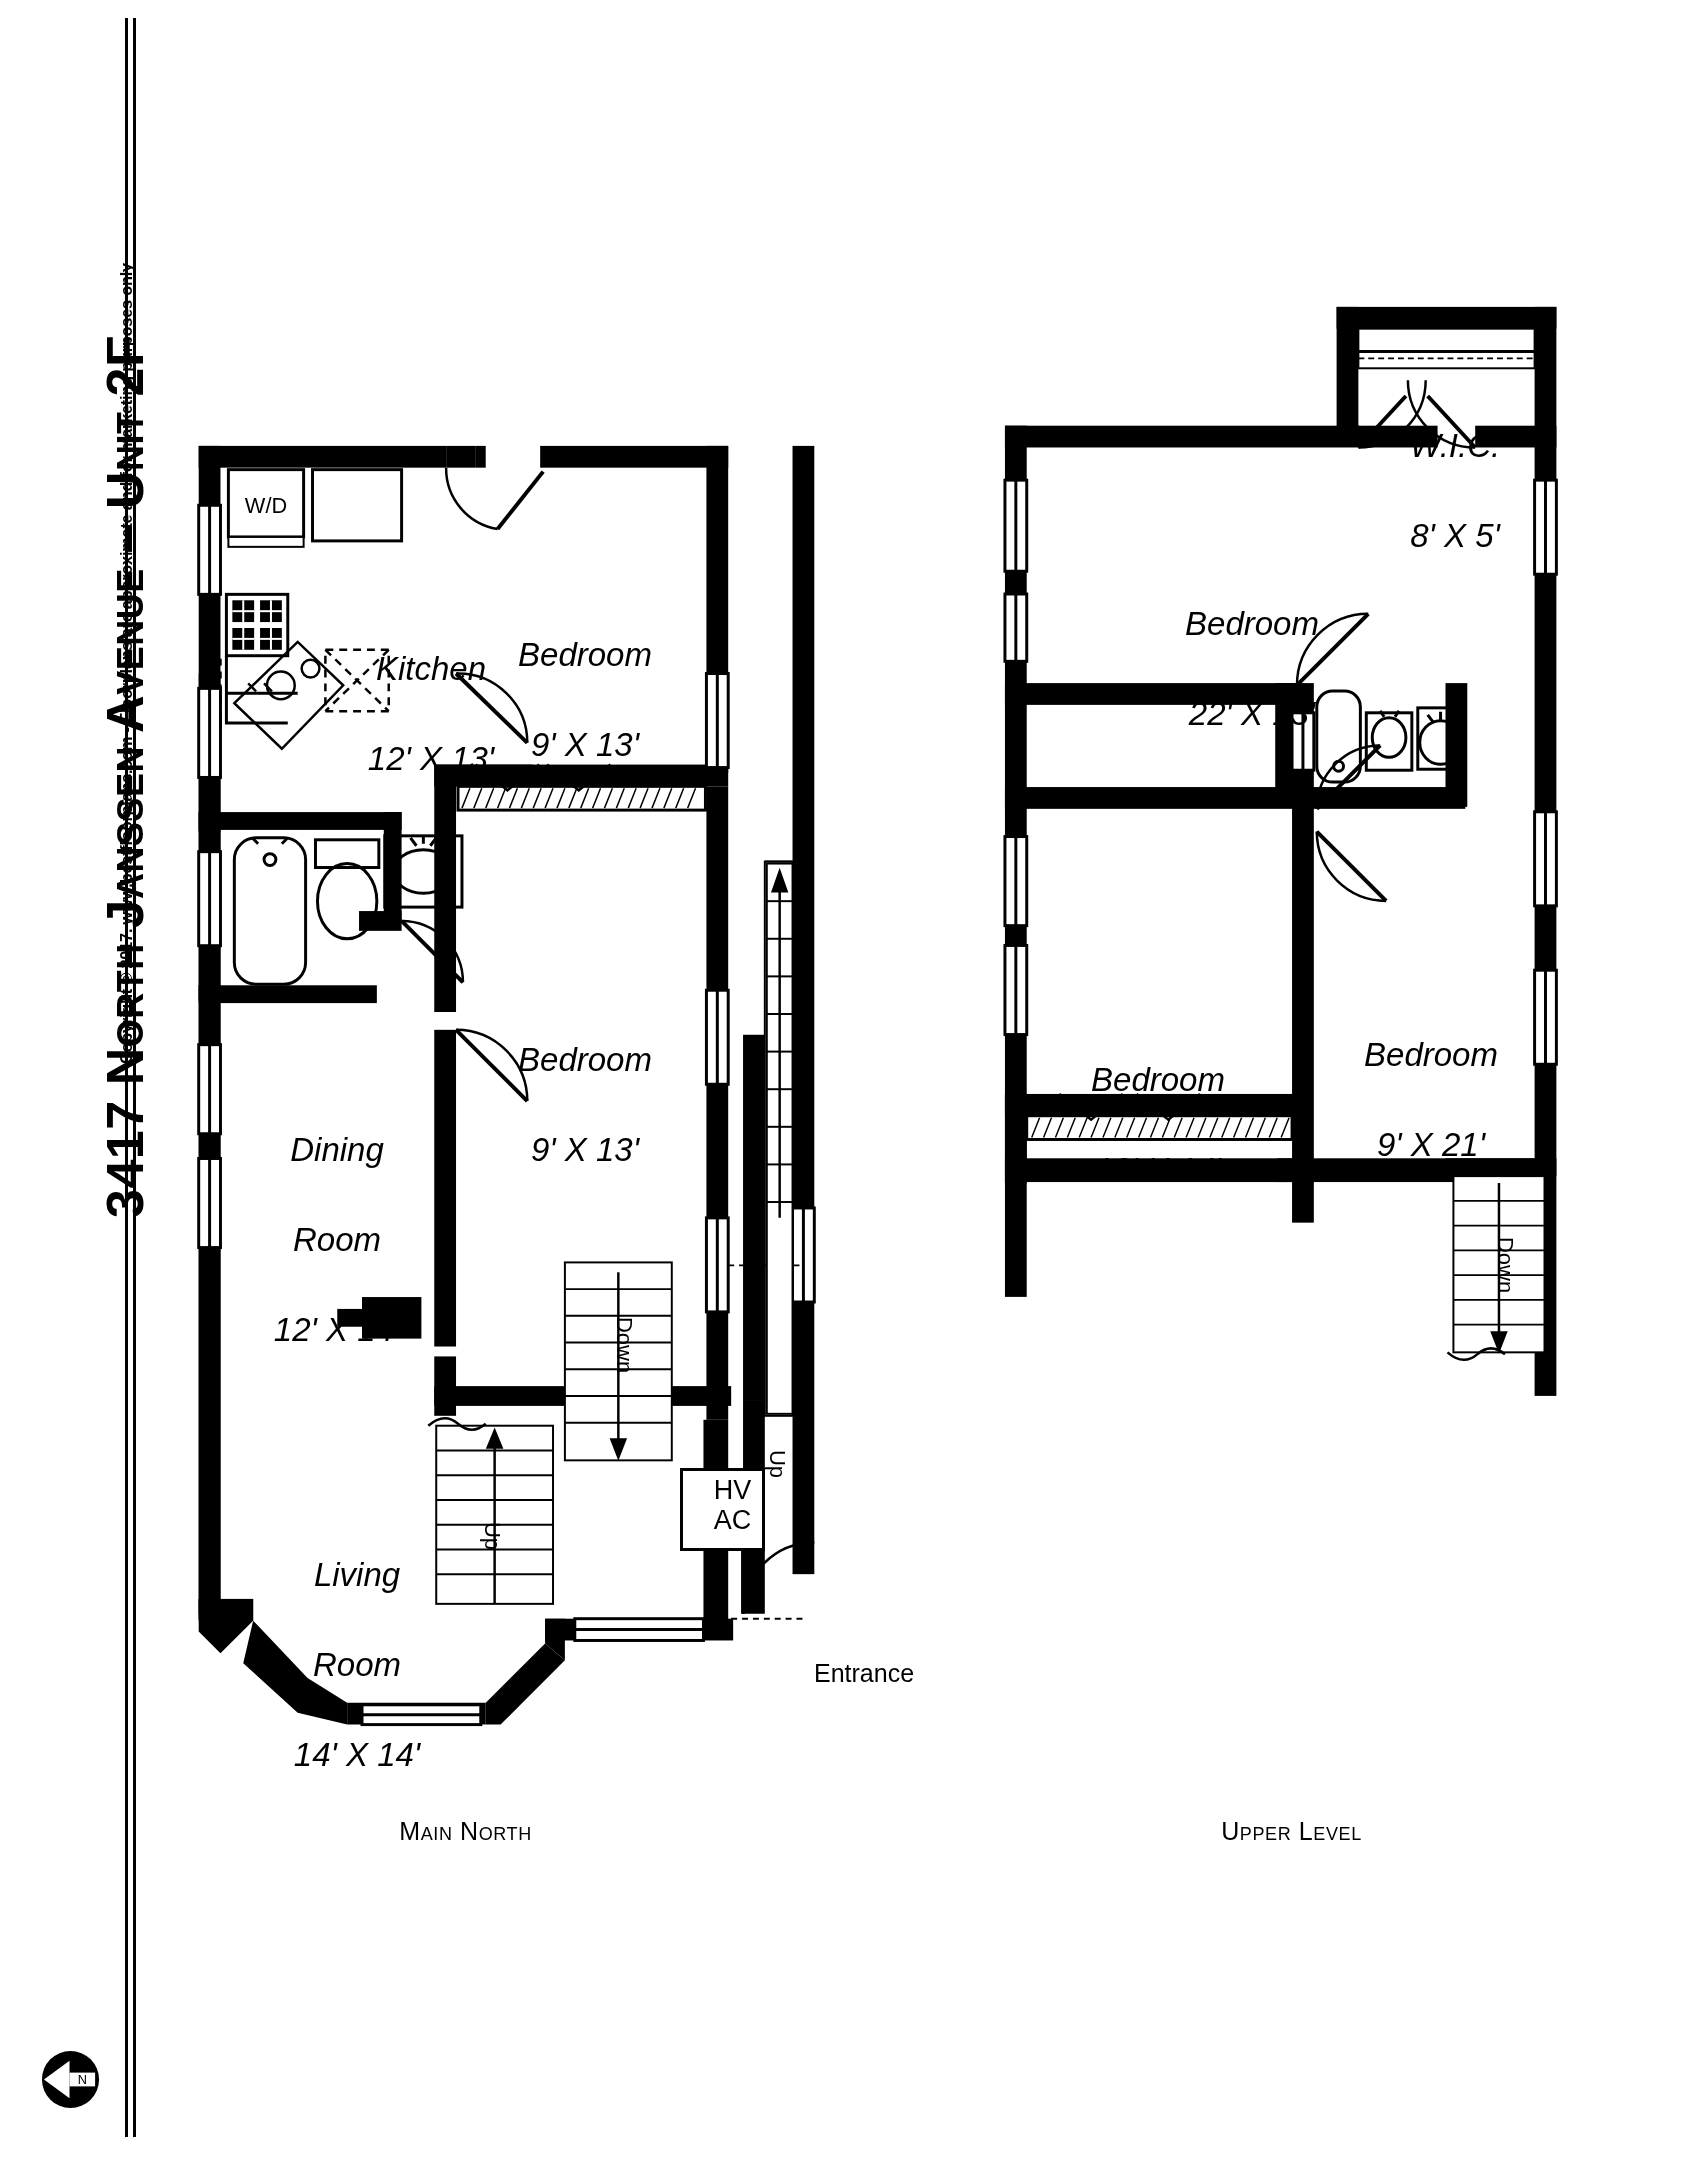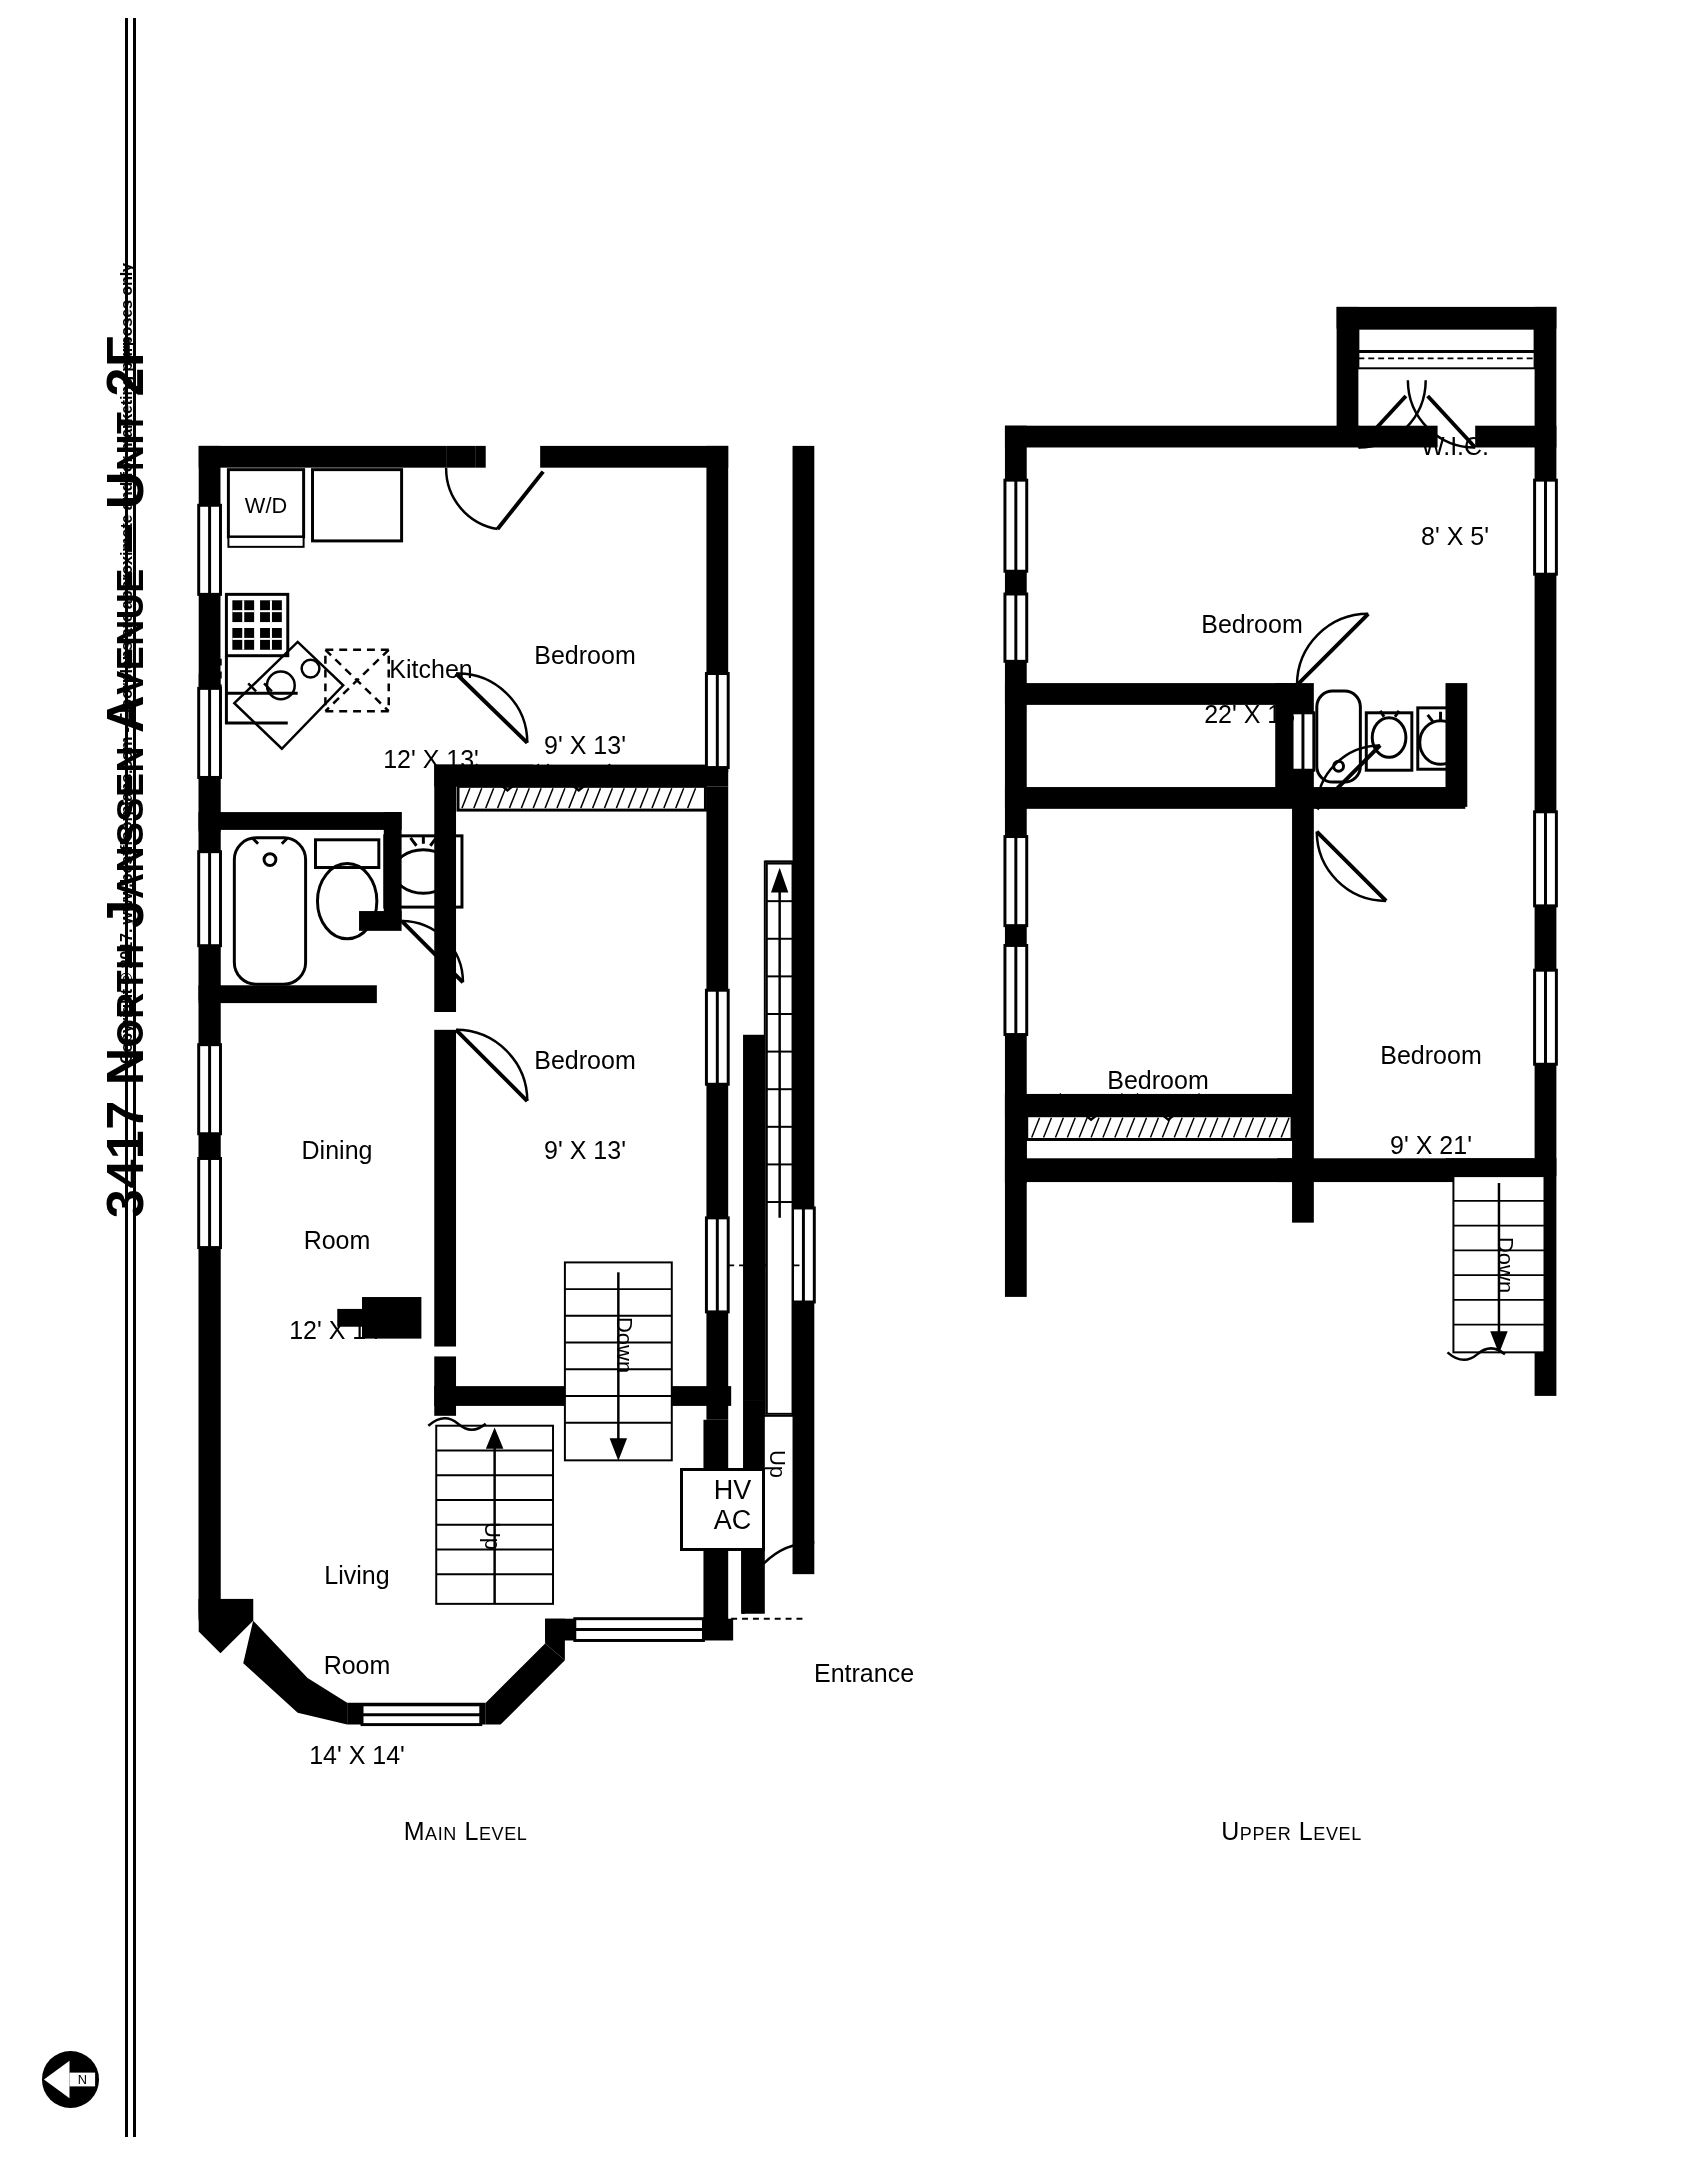--- a/index.html
+++ b/index.html
@@ -65,24 +65,25 @@
     width: 61px; height: 61px;
   }
 
   
   .plan { position: absolute; }
 
   .label {
     position: absolute;
     text-align: center;
     color: #000;
-    font-size: 25px;
+    font-size: 33px;
     line-height: 30px;
     font-family: "Liberation Sans", sans-serif;
     white-space: pre;
+    font-style: italic;
   }
   .label .nm { display:block; }
   .label .dm { display:block; }
 
   .vlabel {
     position: absolute;
     color: #000;
     font-size: 22px;
     font-family: "Liberation Sans", sans-serif;
     transform-origin: 50% 50%;
@@ -691,18 +692,18 @@
     </div>
 
     <div class="label" style="left:342px; top:683px; width:198px;">
       <span class="nm">Bedroom</span>
       <span class="dm">9' X 21'</span>
     </div>
 
     <div class="vlabel" style="left:487px; top:955px; transform: rotate(90deg);">Down</div>
   </div>
 
-  <div class="level-caption" style="left:317px; top:1817px; width:297px;">Main Level</div>
+  <div class="level-caption" style="left:317px; top:1817px; width:297px;">Main North</div>
   <div class="level-caption" style="left:1143px; top:1817px; width:297px;">Upper Level</div>
 
 
 </div>
 
 
 </body></html>

